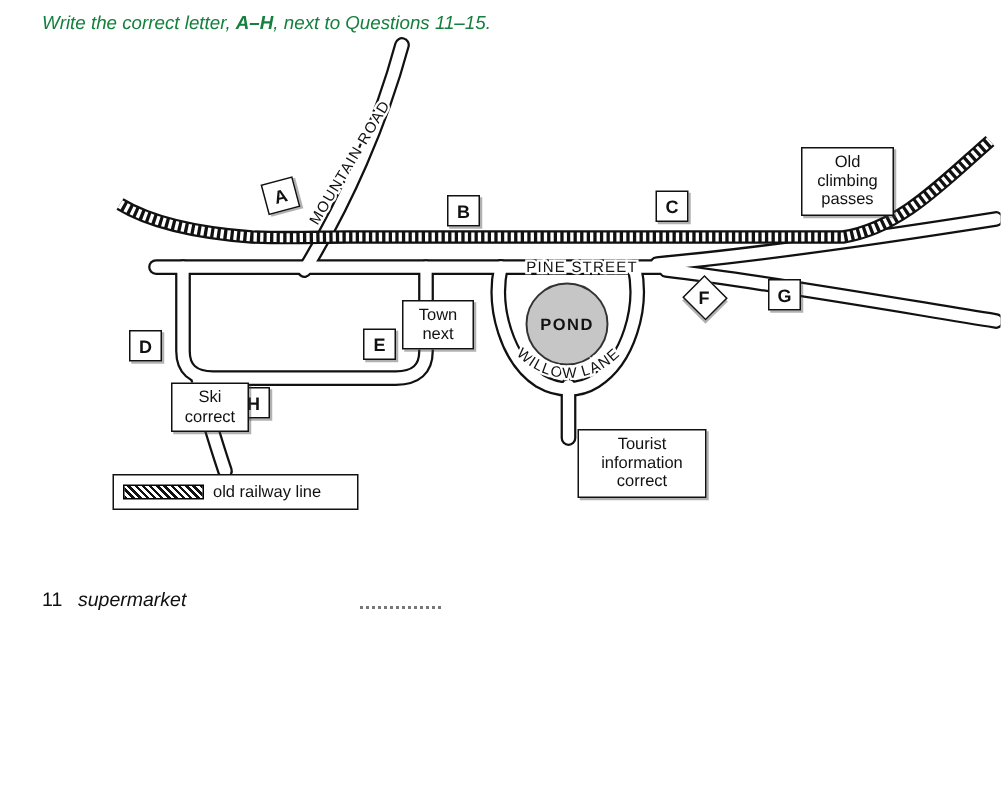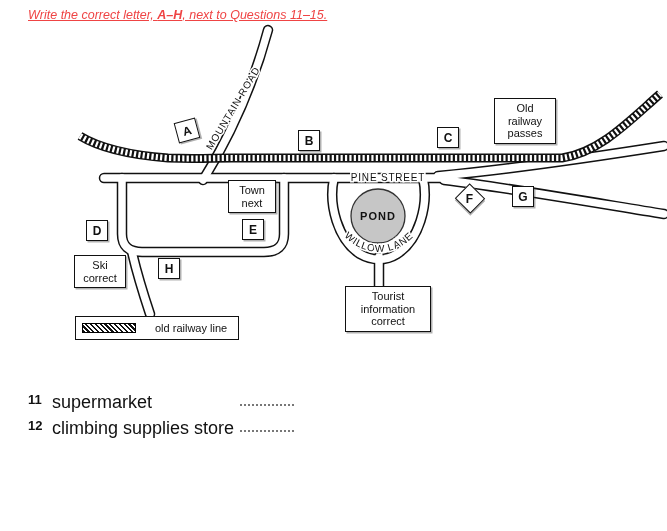--- a/index.html
+++ b/index.html
@@ -1,21 +1,21 @@
 <!DOCTYPE html>
 <html><head>
 <meta charset="utf-8">
 <style>
   html,body{margin:0;padding:0;}
   body{
     width:667px;height:531px;position:relative;background:#ffffff;
     font-family:"Liberation Sans",sans-serif;color:#111;overflow:hidden;
   }
   .instruction{
-    position:absolute;left:28px;top:8px;font-size:12.5px;font-style:italic;color:#ef4444;text-decoration:underline;
+    position:absolute;left:28px;top:8px;font-size:12.5px;font-style:italic;color:#15803d;
   }
   .instruction b{font-weight:bold;}
   svg.map{position:absolute;left:0;top:0;}
   .road-casing{fill:none;stroke:#111;stroke-width:10.5;stroke-linecap:round;}
   .road-fill{fill:none;stroke:#fff;stroke-width:7.5;stroke-linecap:round;}
   .rail-casing{fill:none;stroke:#111;stroke-width:9;stroke-linecap:butt;}
   .rail-hatch{fill:none;stroke:#fff;stroke-width:6;stroke-dasharray:2.2 2.2;}
   .street{
     font-family:"Liberation Sans",sans-serif;font-size:10px;letter-spacing:0.8px;
     fill:#111;paint-order:stroke;stroke:#ffffff;stroke-width:3px;
@@ -30,34 +30,35 @@
     font-weight:bold;font-size:12px;box-shadow:1.5px 1.5px 0 rgba(60,60,60,.4);
   }
   .letter-box>span{display:block;}
   .rot-a{transform:rotate(-15deg);}
   .rot45{transform:rotate(45deg);}
   .rot45>span{transform:rotate(-45deg);}
   .place-box{
     position:absolute;border:1.7px solid #111;background:#fff;text-align:center;
     font-size:11px;line-height:1.15;padding:3px 2px;
     box-shadow:1.5px 1.5px 0 rgba(60,60,60,.4);
+    margin-left:40px;
   }
   .legend-box{
     position:absolute;left:75px;top:316px;width:150px;height:22px;border:1.7px solid #111;
-    background:#fff;display:flex;align-items:center;gap:19px;padding:0 6px;
+    background:#fff;display:flex;align-items:center;gap:6px;padding:0 6px;
   }
   .legend-swatch{
     width:52px;height:8px;border:1px solid #000;
     background:repeating-linear-gradient(45deg,#111 0 1.6px,#fff 1.6px 3.4px);
   }
   .legend-label{font-size:11px;}
   .questions{position:absolute;left:28px;top:392px;}
   .q-row{position:relative;height:26.4px;width:340px;display:flex;align-items:flex-start;}
-  .q-num{font-weight:bold;font-size:13px;width:24px;flex:0 0 24px;}
-  .q-label{font-size:18px;}
+  .q-num{font-weight:normal;font-size:13px;width:24px;flex:0 0 24px;}
+  .q-label{font-style:italic;font-size:13px;}
   .q-answer{position:absolute;left:212px;top:11px;width:54px;height:1px;border-bottom:2px dotted #777;}
 </style>
 </head>
 <body>
 
 <div class="instruction">
   <span>Write the correct letter, </span><b>A–H</b><span>, next to Questions 11–15.</span>
 </div>
 
 <svg class="map" width="667" height="531" viewBox="0 0 667 531">
@@ -116,24 +117,24 @@
   </div>
 <div class="letter-box" style="left:512px;top:186px">
     <span>G</span>
   </div>
 <div class="letter-box" style="left:158px;top:258px">
     <span>H</span>
   </div>
 
 <div class="place-box" style="left:494px;top:98px;width:56px">
   <div>Old</div>
-  <div>railway</div>
+  <div>climbing</div>
   <div>passes</div>
 </div>
-<div class="place-box" style="left:228px;top:180px;width:42px">
+<div class="place-box" style="left:228px;top:200px;width:42px">
   <div>Town</div>
   <div>next</div>
 </div>
 <div class="place-box" style="left:74px;top:255px;width:46px">
   <div>Ski</div>
   <div>correct</div>
 </div>
 <div class="place-box" style="left:345px;top:286px;width:80px">
   <div>Tourist</div>
   <div>information</div>
@@ -144,18 +145,13 @@
   <div class="legend-swatch"></div>
   <div class="legend-label">old railway line</div>
 </div>
 
 <div class="questions">
   <div class="q-row">
     <span class="q-num">11</span>
     <span class="q-label">supermarket</span>
     <span class="q-answer"></span>
   </div>
-  <div class="q-row">
-    <span class="q-num">12</span>
-    <span class="q-label">climbing supplies store</span>
-    <span class="q-answer"></span>
-  </div>
 </div>
 
 </body></html>

